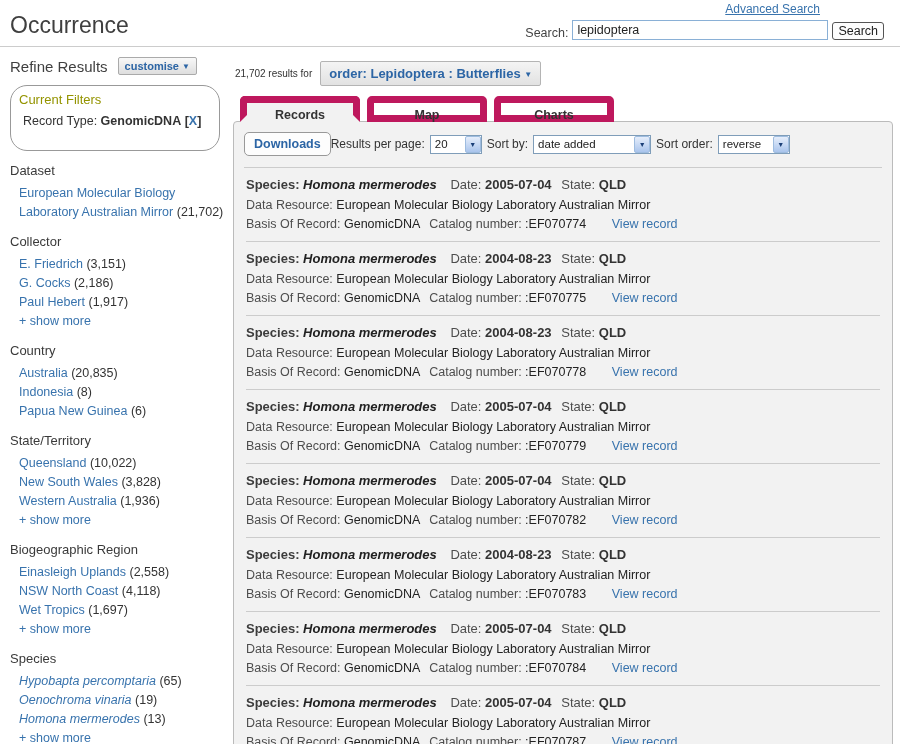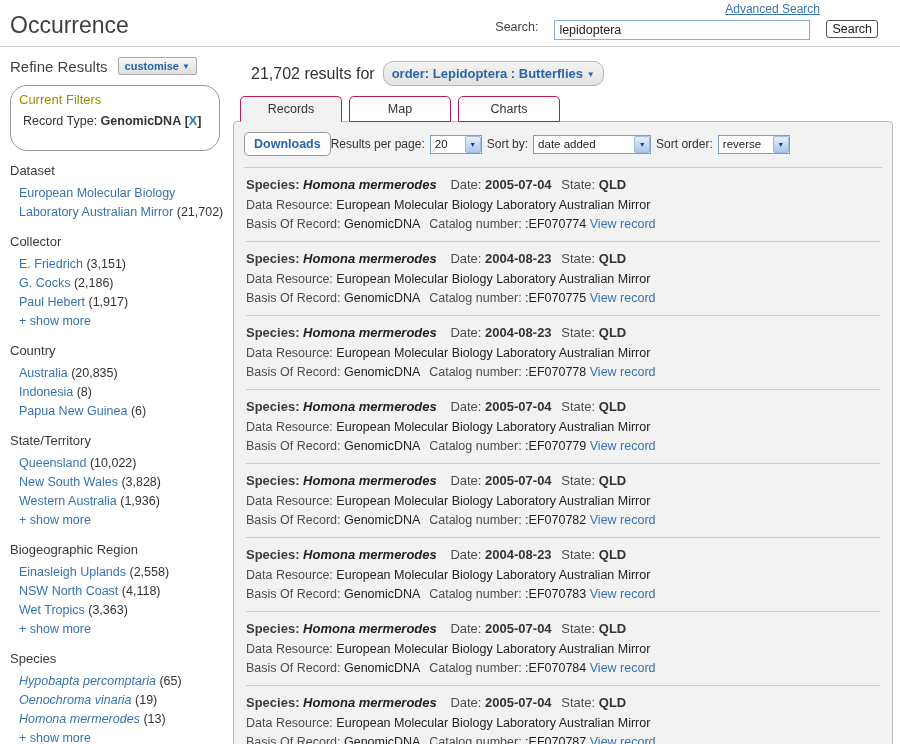--- a/index.html
+++ b/index.html
@@ -4,21 +4,21 @@
 <style>
   * { margin:0; padding:0; box-sizing:border-box; }
   html,body { width:900px; height:744px; overflow:hidden; background:#fff;
     font-family:"Liberation Sans", sans-serif; color:#333; }
   a { text-decoration:none; cursor:pointer; }
 
   
   .top-header { position:relative; height:46px; }
   .page-title { position:absolute; left:10px; top:12px; font-size:23px; font-weight:normal; color:#3f3f3f; }
   .adv-link { position:absolute; right:80px; top:2px; font-size:12px; color:#3873ad; text-decoration:underline; }
-  .search-row { position:absolute; right:22px; top:20px; display:flex; align-items:flex-start; gap:16px; }
+  .search-row { position:absolute; right:16px; top:20px; display:flex; align-items:flex-end; gap:4px; }
   .search-row label { font-size:12.5px; color:#444; }
   .search-input { width:256px; height:20px; border:1px solid #8ab0d6; font-size:12.5px; padding:1px 4px;
     font-family:"Liberation Sans", sans-serif; color:#222; }
   .search-btn { font-size:12.5px; padding:1px 5px; background:#fdfdfd; border:1px solid #555;
     border-radius:3px; color:#222; font-family:"Liberation Sans", sans-serif; cursor:pointer; }
   .header-divider { border:none; border-top:1px solid #ccc; }
 
   .content { display:flex; }
 
   
@@ -38,28 +38,28 @@
   .facet-heading { font-size:13px; color:#3a3a3a; margin-bottom:6px; }
   .facet-item { font-size:12.5px; line-height:19px; padding-left:9px; }
   .facet-link { color:#3873ad; }
   .facet-link.italic { font-style:italic; }
   .facet-count { color:#333; }
   .show-more { font-size:12.5px; line-height:19px; padding-left:9px; color:#3873ad; display:block; }
 
   
   .main { flex:1; padding:8px 7px 0 3px; }
   .results-row { display:flex; align-items:center; gap:8px; margin:6px 0 10px 2px; }
-  .results-count { font-size:16px; color:#333;margin-left:16px; }
+  .results-count { font-size:10px; color:#333; }
   .query-btn { font-size:13px; font-weight:bold; color:#2c65a5;
-    background:linear-gradient(#f4f4f4,#e2e2e2); border:1px solid #b4b4b4; border-radius:10px;
+    background:linear-gradient(#f4f4f4,#e2e2e2); border:1px solid #b4b4b4; border-radius:2px;
     padding:4px 8px; cursor:pointer; font-family:"Liberation Sans", sans-serif; }
 
   .tabs { display:flex; gap:7px; padding-left:7px; position:relative; z-index:2; }
-  .tab { width:102px; height:26px; line-height:25px; text-align:center; font-size:12.5px; font-weight:normal;
-    color:#333; background:#fff; border:1px solid #be185d; border-radius:5px 5px 0 0;
+  .tab { width:120px; height:26px; line-height:25px; text-align:center; font-size:12.5px; font-weight:bold;
+    color:#333; background:#fff; border:7px solid #be185d; border-radius:5px 5px 0 0;
     margin-bottom:-1px; cursor:pointer; }
   .tab.active { background:#f2f2f2; border-bottom-color:#f2f2f2; }
 
   .panel { border:1px solid #bbb; border-radius:4px; background:#f2f2f2; min-height:580px; position:relative; z-index:1; }
   .controls-row { display:flex; justify-content:flex-start; align-items:center; padding:10px 10px 9px; }
   .downloads-btn { font-size:12.5px; font-weight:bold; color:#2c65a5; background:#fdfdfd;
     border:1px solid #999; border-radius:5px; padding:4px 9px; cursor:pointer; font-family:"Liberation Sans", sans-serif; }
   .sort-controls { display:flex; align-items:center; gap:5px; font-size:12px; color:#333; }
   .xp-select { display:inline-flex; align-items:center; border:1px solid #7f9db9; background:#fff;
     height:19px; cursor:pointer; }
@@ -73,21 +73,21 @@
   .record { margin:0 12px; padding:9px 0 10px; border-bottom:1px solid #ccc; font-size:12.5px; }
   .record:last-child { border-bottom:1px solid #ccc; }
   .r-line1 { font-size:13px; margin-bottom:6px; }
   .lbl { color:#4d4d4d; }
   .lbl-b { color:#3c3c3c; font-weight:bold; }
   .species-name { font-weight:bold; font-style:italic; color:#222; margin-right:10px; }
   .val-b { font-weight:bold; color:#333; }
   .r-line2 { margin-bottom:5px; color:#222; }
   .r-line3 { color:#222; }
   .gap-m { margin-left:6px; }
-  .view-link { color:#3873ad; }
+  .view-link { color:#3873ad; margin-left:22px; }
 </style>
 </head>
 <body>
 
 <div class="top-header">
   <h1 class="page-title">Occurrence</h1>
   <a class="adv-link">Advanced Search</a>
   <div class="search-row">
     <label>Search:</label>
     <input class="search-input" value="lepidoptera" style="">
@@ -197,21 +197,21 @@
     <span class="facet-count">(2,558)</span>
   </div>
 
   <div class="facet-item">
     <a class="facet-link">NSW North Coast</a>
     <span class="facet-count">(4,118)</span>
   </div>
 
   <div class="facet-item">
     <a class="facet-link">Wet Tropics</a>
-    <span class="facet-count">(3,363)</span>
+    <span class="facet-count">(1,697)</span>
   </div>
 
   <a class="show-more">+ show more</a>
 </div>
   </div>
 
   <div class="facet-section">
     <div class="facet-heading">Species</div>
     <div class="facet-items">
   <div class="facet-item">

